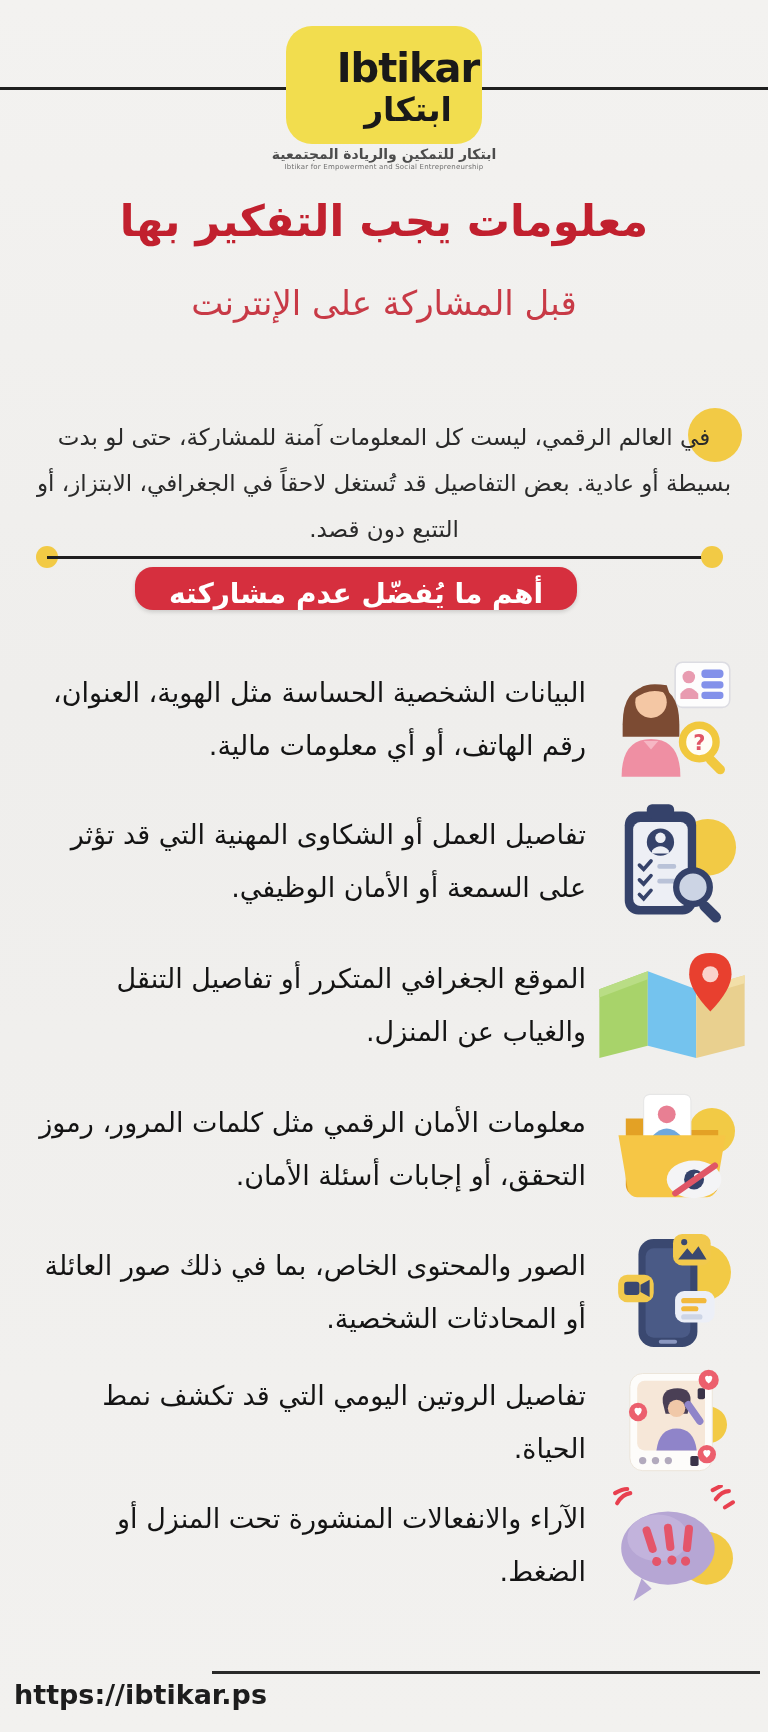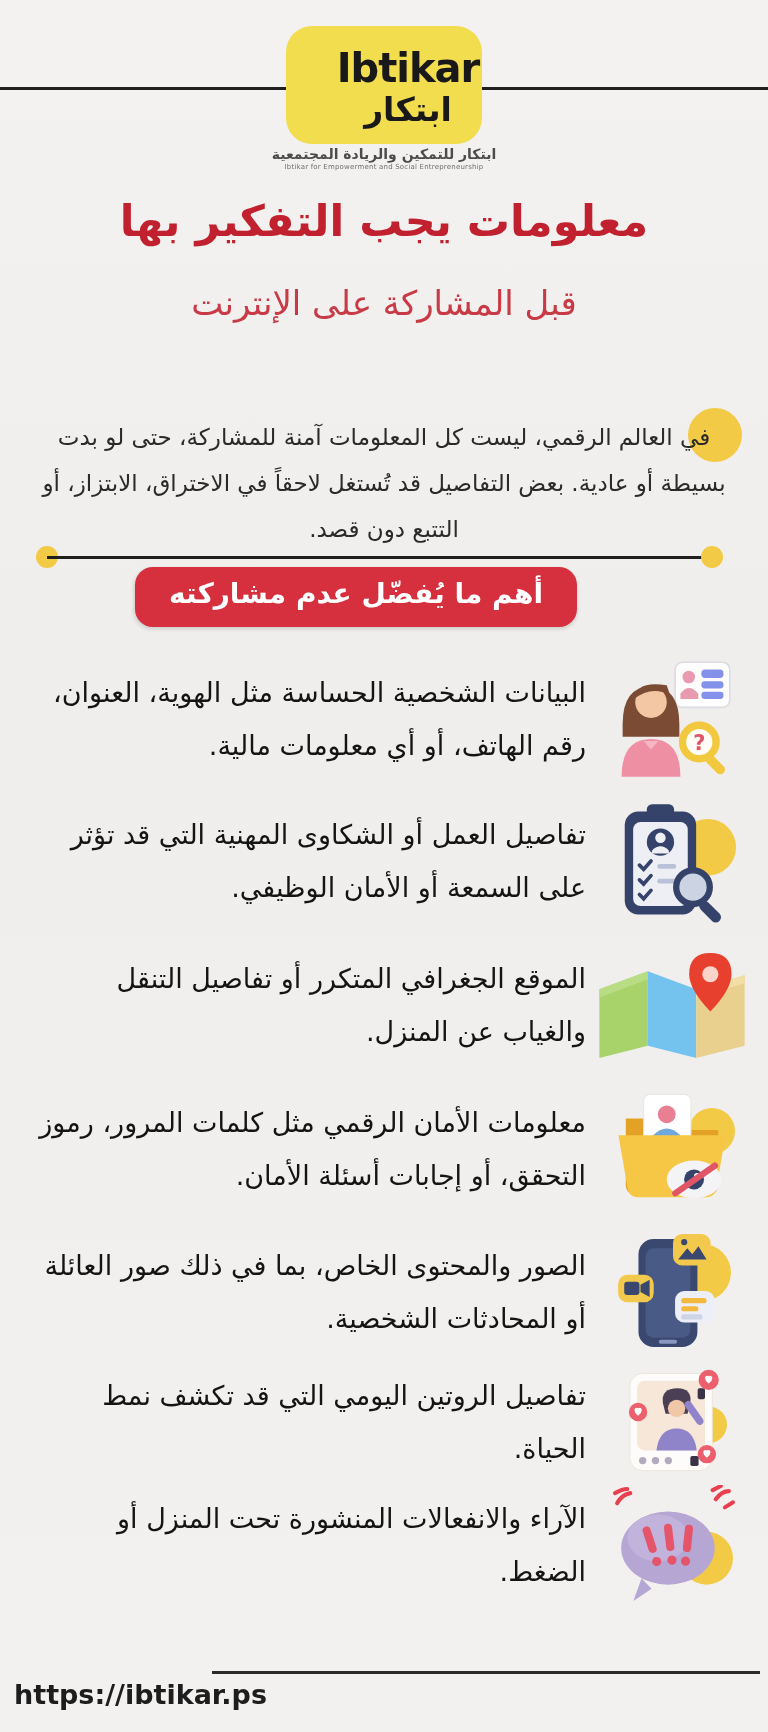--- a/index.html
+++ b/index.html
@@ -33,21 +33,21 @@
   .intro { position:absolute; top:414px; left:34px; width:700px; z-index:1;
            font-size:23px; line-height:2.0; color:#2a2a2a; text-align:center; font-weight:500; }
   
   .sep-line { position:absolute; top:556px; left:47px; width:665px; height:3px; background:#1f1f1f; }
   .sep-dot { position:absolute; width:22px; height:22px; border-radius:50%; background:#f2ca45; top:546px; }
   .sep-dot.left  { left:36px; }
   .sep-dot.right { left:701px; }
   
   .banner { position:absolute; top:567px; left:calc(50% - 28px); transform:translateX(-50%);
             background:#d62f3e; color:#ffffff; border-radius:18px;
-            padding:10px 34px 17px; font-size:28px; font-weight:bold; white-space:nowrap;
+            padding:10px 34px 0; font-size:28px; font-weight:bold; white-space:nowrap;
             box-shadow:0 2px 4px rgba(0,0,0,.15); }
   
   .row { position:absolute; left:20px; right:10px; display:flex; align-items:center; direction:rtl; }
   .row .icon-box { flex:0 0 172px; display:flex; align-items:center; justify-content:center; }
   .row .txt { flex:1; text-align:right; font-size:27px; font-weight:normal; color:#141414;
               line-height:1.95; padding-left:14px; }
   #row1 { top:650px;  height:140px; }
   #row2 { top:792px;  height:140px; }
   #row3 { top:948px;  height:115px; }
   #row4 { top:1082px; height:135px; }
@@ -72,21 +72,21 @@
   </div>
   <div class="logo-tagline">
     <div class="tag-ar">ابتكار للتمكين والريادة المجتمعية</div>
     <div class="tag-en">Ibtikar for Empowerment and Social Entrepreneurship</div>
   </div>
 
   <div class="title">معلومات يجب التفكير بها</div>
   <div class="subtitle">قبل المشاركة على الإنترنت</div>
 
   <div class="intro-circle"></div>
-  <div class="intro">في العالم الرقمي، ليست كل المعلومات آمنة للمشاركة، حتى لو بدت بسيطة أو عادية. بعض التفاصيل قد تُستغل لاحقاً في الاختراق، الابتزاز، أو التتبع دون قصد.</div>
+  <div class="intro">في العالم الرقمي، ليست كل المعلومات آمنة للمشاركة، حتى لو بدت بسيطة أو عادية. بعض التفاصيل قد تُستغل لاحقاً في الجغرافي، الابتزاز، أو التتبع دون قصد.</div>
 
   <div class="sep-dot left"></div>
   <div class="sep-line"></div>
   <div class="sep-dot right"></div>
 
   <div class="banner">أهم ما يُفضّل عدم مشاركته</div>
 
   <div class="row" id="row1">
     <div class="icon-box">
       <svg viewBox="0 0 120 120" width="138" height="126">

